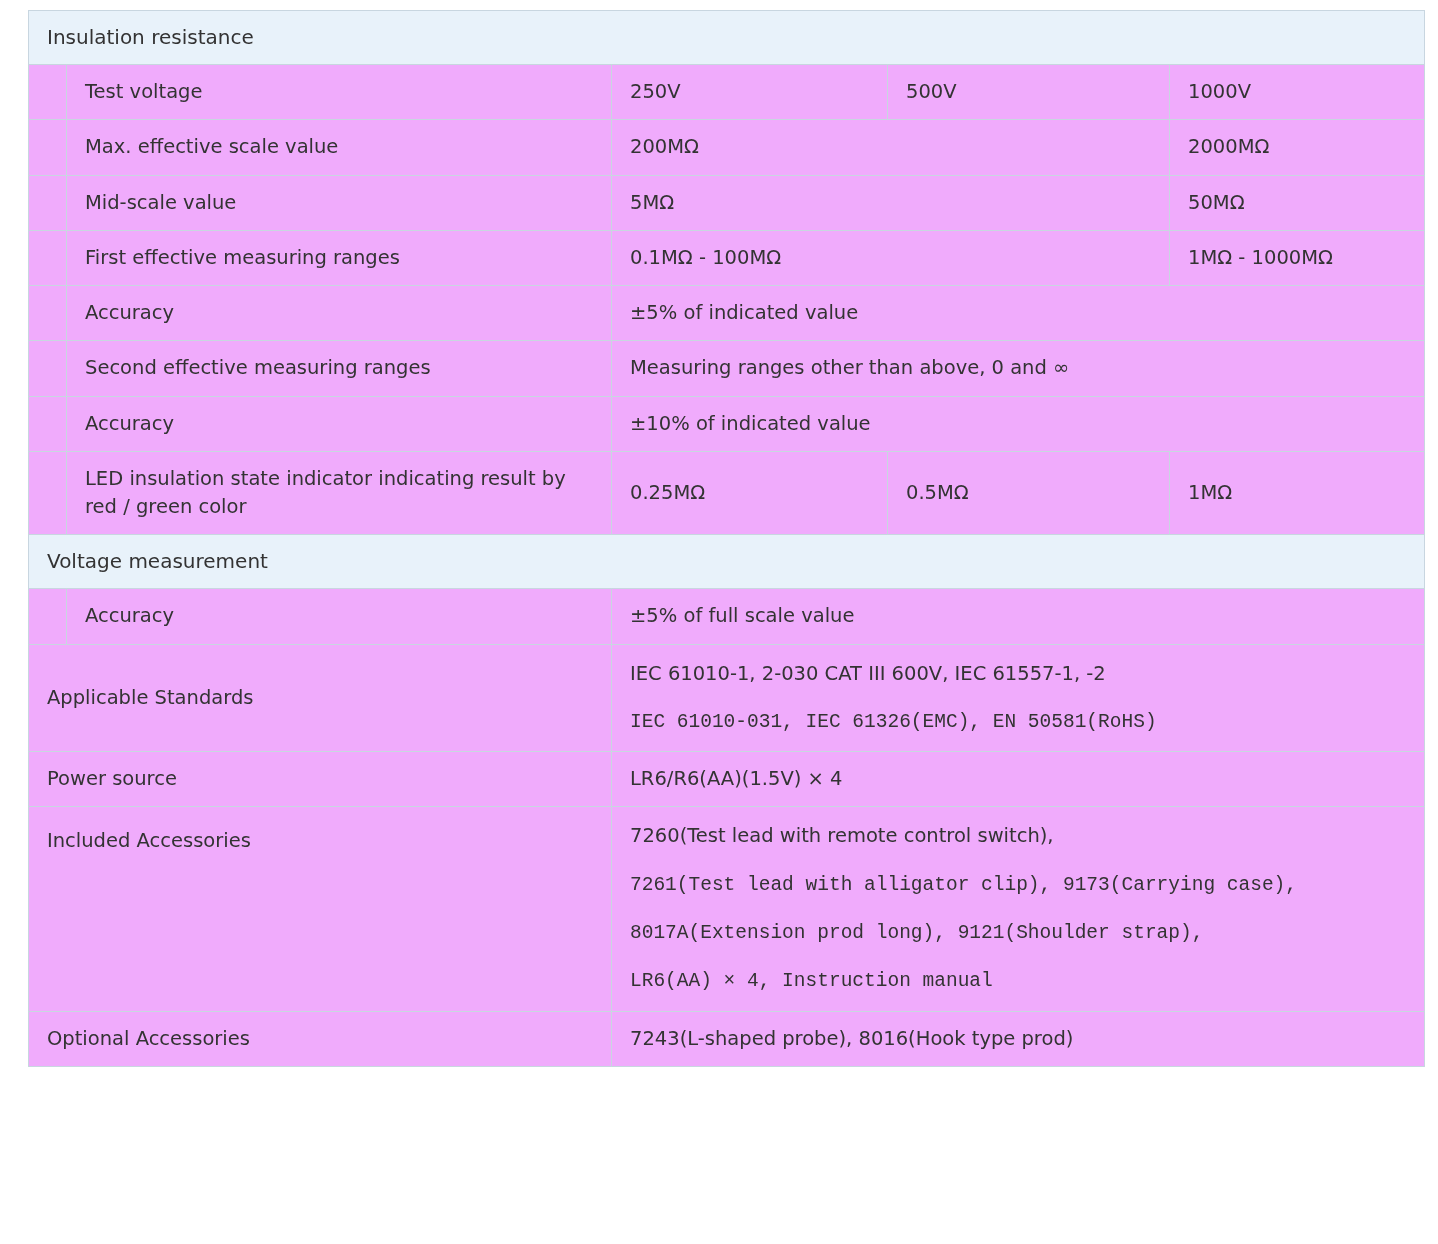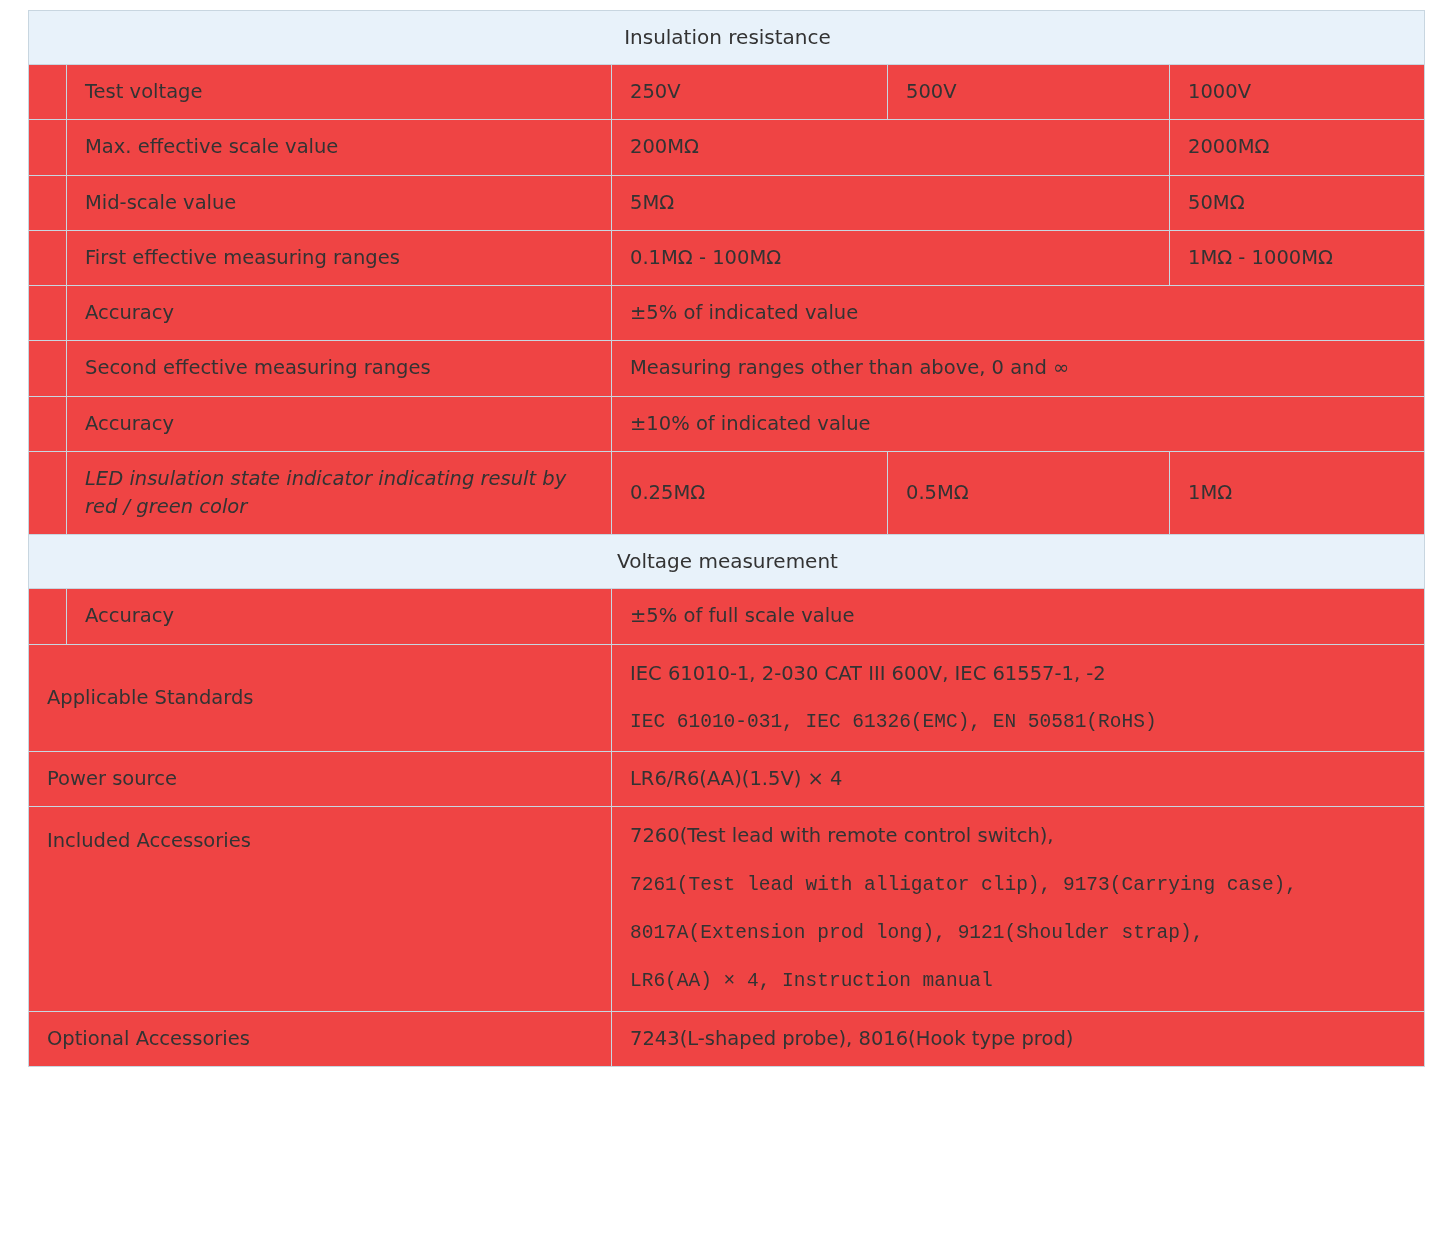--- a/index.html
+++ b/index.html
@@ -22,29 +22,28 @@
     border-collapse: collapse;
     width: 1396px;
     table-layout: fixed;
     font-size: 19.5px;
     line-height: 1.45;
   }
   table.spec td {
     border: 1px solid #c8d6e0;
     vertical-align: middle;
     padding: 13px 16px 13px 18px;
-    background: #ef4444;
+    background: #f0abfc;
   }
   
   tr.section td {
     background: #e8f2fa;
     font-size: 20px;
     padding-top: 12px;
     padding-bottom: 12px;
-    text-align: center;
   }
   
   td.label {
     background: #e8f2fa;
   }
   td.val {
     background: #ffffff;
   }
   
   td.indent {
@@ -56,21 +55,20 @@
   .multiline > div {
     padding: 2px 0;
   }
   .multiline > div + div {
     margin-top: 16px;
     font-family: Liberation Mono, monospace;
   }
   td.tall {
     padding-top: 18px;
     padding-bottom: 18px;
-    font-style: italic;
   }
 </style>
 </head>
 <body>
 
 <div class="sheet">
   <table class="spec">
     <colgroup>
       <col style="width:38px">
       <col style="width:545px">

